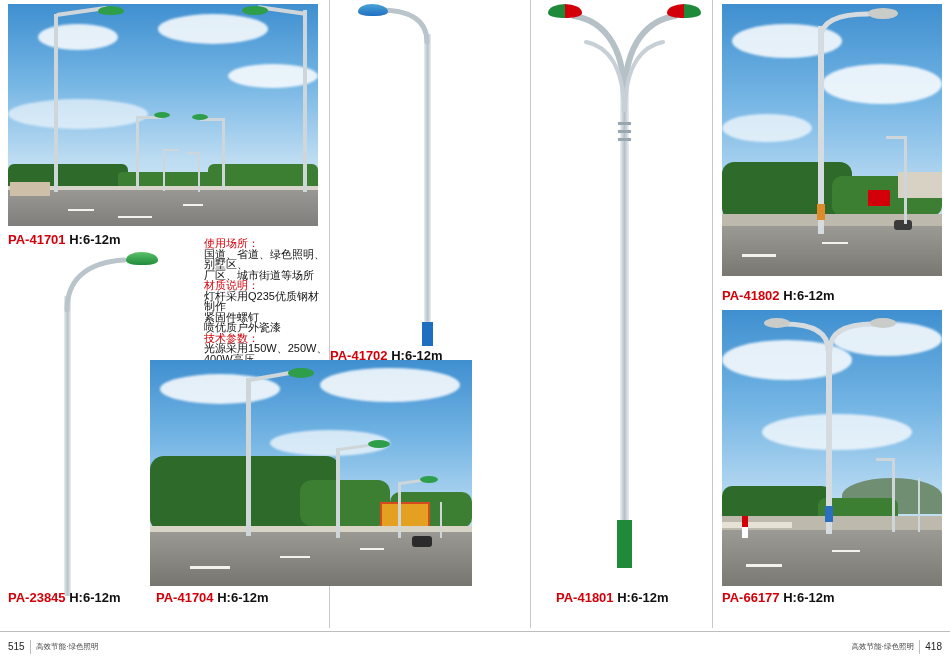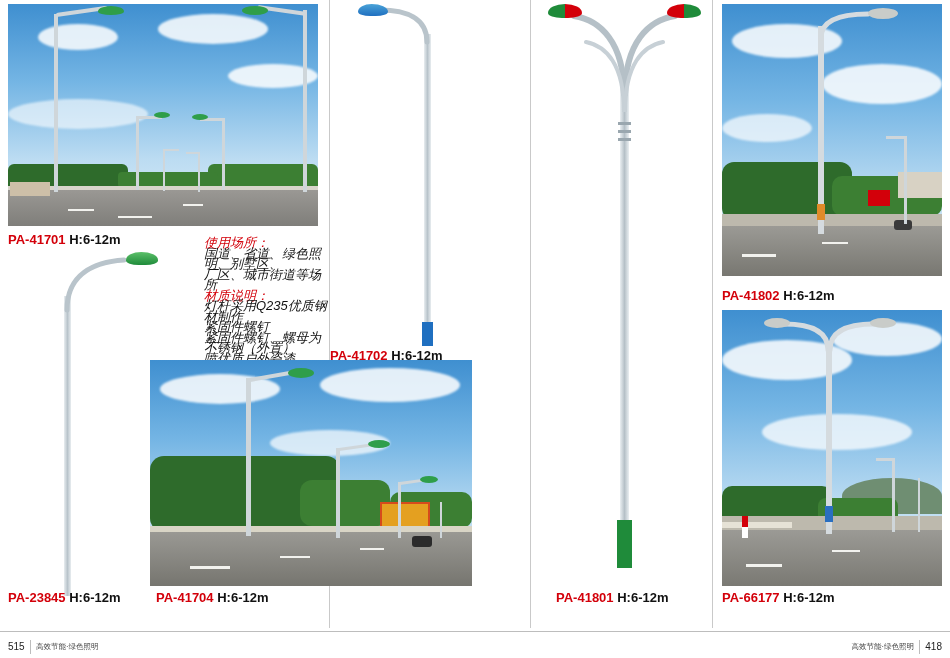--- a/index.html
+++ b/index.html
@@ -32,21 +32,21 @@
   .green{position:absolute;background:#2e6b2b;}
   .green2{position:absolute;background:#3c7f33;}
   .dash{position:absolute;background:#f2f2ee;height:2px;}
   .pole{position:absolute;background:#cfd6da;}
   .arm{position:absolute;background:#cfd6da;}
 
   
   .draw{position:absolute;}
 
   
-  .spec{position:absolute;font-size:13px;line-height:10.5px;color:#111;font-family:"Liberation Sans", sans-serif;font-style:italic;}
+  .spec{position:absolute;font-size:11px;line-height:10.5px;color:#111;font-family:"Liberation Sans", sans-serif;}
   .spec .hd{color:#d3000a;}
 
   
   .footline{position:absolute;left:0;right:0;bottom:26px;height:1px;background:#bdbdbd;}
   .pnum{position:absolute;bottom:6px;font-size:10px;color:#222;}
   .ftxt{position:absolute;bottom:6px;font-size:7.5px;color:#444;}
 </style>
 </head>
 <body>
 
@@ -114,21 +114,20 @@
     <span class="h">H:6-12m</span>
   </div>
 
   <div class="spec" style="left:204px;top:238px;width:125px;">
     <div class="hd">使用场所：</div>
     <div>国道、省道、绿色照明、别墅区、</div>
     <div>厂区、城市街道等场所</div>
     <div class="hd">材质说明：</div>
     <div>灯杆采用Q235优质钢材制作</div>
     <div>紧固件螺钉</div>
-    <div>紧固件螺钉、螺母为不锈钢（外置）</div>
     <div>喷优质户外瓷漆</div>
     <div class="hd">技术参数：</div>
     <div>光源采用150W、250W、400W高压</div>
     <div>钠灯或LED光源</div>
     <div>灯具防护等级：IP55</div>
     <div>基础由本厂提供图纸制作</div>
   </div>
 
   <div class="draw" style="left:16px;top:236px;width:170px;height:350px;">
     <div class="abs" style="left:48px;top:60px;width:7px;height:300px;background:linear-gradient(90deg,#e8edf0,#b9c4cb,#e8edf0);"></div>

